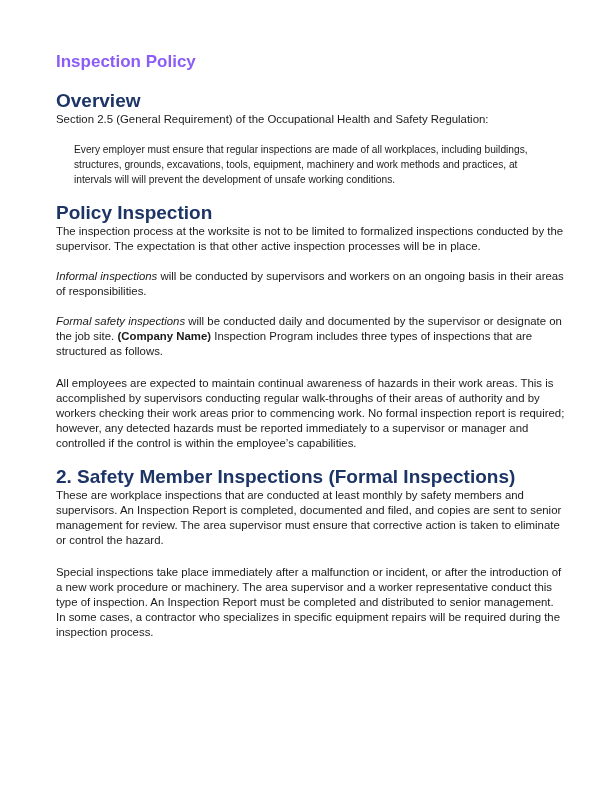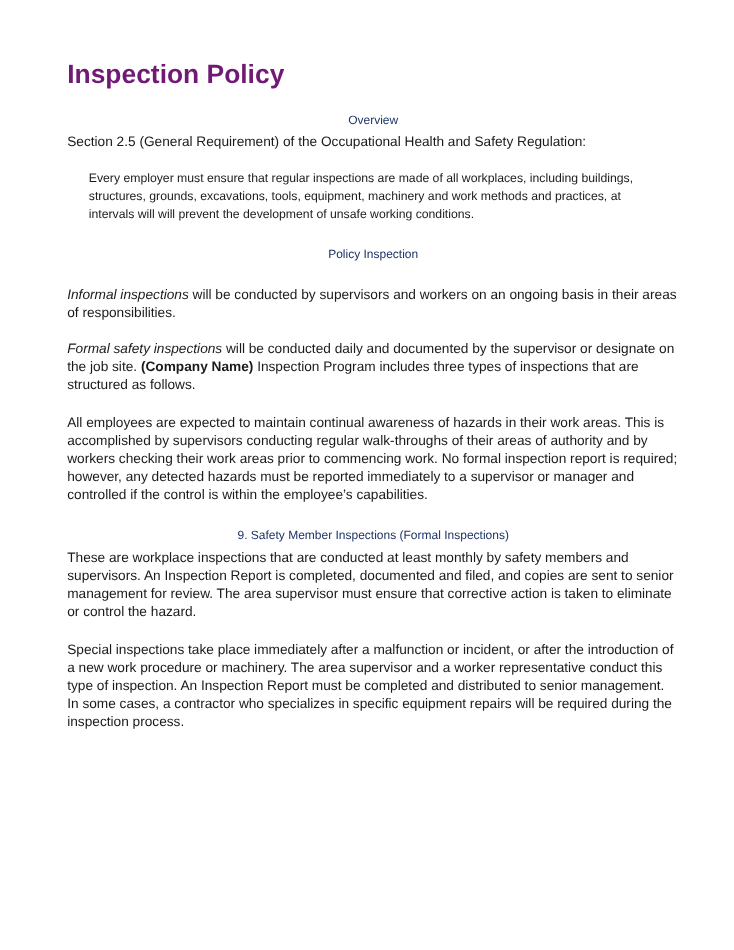--- a/index.html
+++ b/index.html
@@ -1,44 +1,45 @@
 <!DOCTYPE html>
 <html><head>
 <meta charset="utf-8">
 <style>
   html, body { margin: 0; padding: 0; background: #ffffff; }
   body { width: 612px; height: 792px; position: relative; overflow: hidden;
          font-family: "Liberation Sans", sans-serif; color: #1a1a1a; }
   .page { position: absolute; left: 56px; top: 52px; width: 510px; }
-  .title { color: #701a75; font-size: 22px; font-weight: bold; margin: 0 0 20px 0; line-height: 20px; }
-  h2 { color: #1d3466; font-size: 10px; font-weight: normal; margin: 0 0 3px 0; line-height: 17px; text-align: center; }
+  .title { color: #8b5cf6; font-size: 17px; font-weight: bold; margin: 0 0 20px 0; line-height: 20px; }
+  h2 { color: #1d3466; font-size: 19px; font-weight: bold; margin: 0 0 3px 0; line-height: 17px; }
   p { font-size: 11.4px; line-height: 15px; margin: 0; }
   .quote { font-size: 10.2px; line-height: 14.8px; margin: 16px 0 0 18px; width: 470px; }
   .gap { height: 15px; }
   .sec-gap { height: 17px; }
 </style>
 </head>
 <body>
 
 <div class="page">
   <div class="title">Inspection Policy</div>
 
   <h2>Overview</h2>
   <p>Section 2.5 (General Requirement) of the Occupational Health and Safety Regulation:</p>
   <p class="quote">Every employer must ensure that regular inspections are made of all workplaces, including buildings, structures, grounds, excavations, tools, equipment, machinery and work methods and practices, at intervals will will prevent the development of unsafe working conditions.</p>
 
   <div class="sec-gap"></div>
   <h2>Policy Inspection</h2>
+  <p>The inspection process at the worksite is not to be limited to formalized inspections conducted by the supervisor. The expectation is that other active inspection processes will be in place.</p>
   <div class="gap"></div>
   <p><em>Informal inspections</em><span> will be conducted by supervisors and workers on an ongoing basis in their areas of responsibilities.</span></p>
   <div class="gap"></div>
   <p><em>Formal safety inspections</em><span> will be conducted daily and documented by the supervisor or designate on the job site. </span><strong>(Company Name)</strong><span> Inspection Program includes three types of inspections that are structured as follows.</span></p>
 
   <div class="sec-gap"></div>
   <p>All employees are expected to maintain continual awareness of hazards in their work areas. This is accomplished by supervisors conducting regular walk-throughs of their areas of authority and by workers checking their work areas prior to commencing work. No formal inspection report is required; however, any detected hazards must be reported immediately to a supervisor or manager and controlled if the control is within the employee’s capabilities.</p>
 
   <div class="sec-gap"></div>
-  <h2>9. Safety Member Inspections (Formal Inspections)</h2>
+  <h2>2. Safety Member Inspections (Formal Inspections)</h2>
   <p>These are workplace inspections that are conducted at least monthly by safety members and supervisors. An Inspection Report is completed, documented and filed, and copies are sent to senior management for review. The area supervisor must ensure that corrective action is taken to eliminate or control the hazard.</p>
 
   <div class="sec-gap"></div>
   <p>Special inspections take place immediately after a malfunction or incident, or after the introduction of a new work procedure or machinery. The area supervisor and a worker representative conduct this type of inspection. An Inspection Report must be completed and distributed to senior management. In some cases, a contractor who specializes in specific equipment repairs will be required during the inspection process.</p>
 </div>
 
 </body></html>

